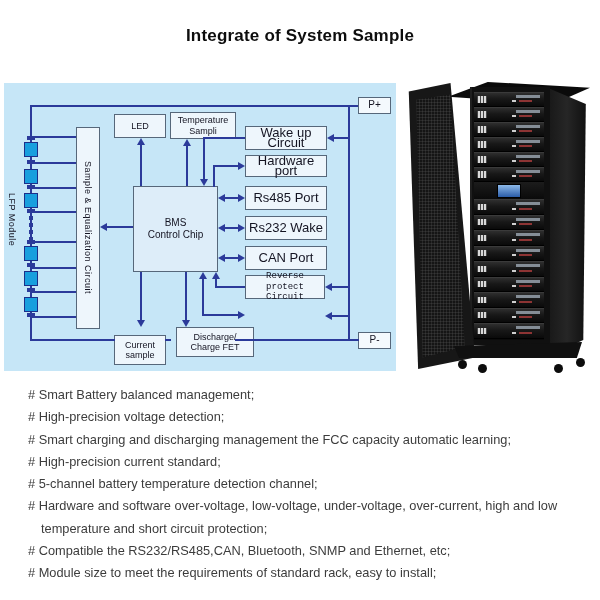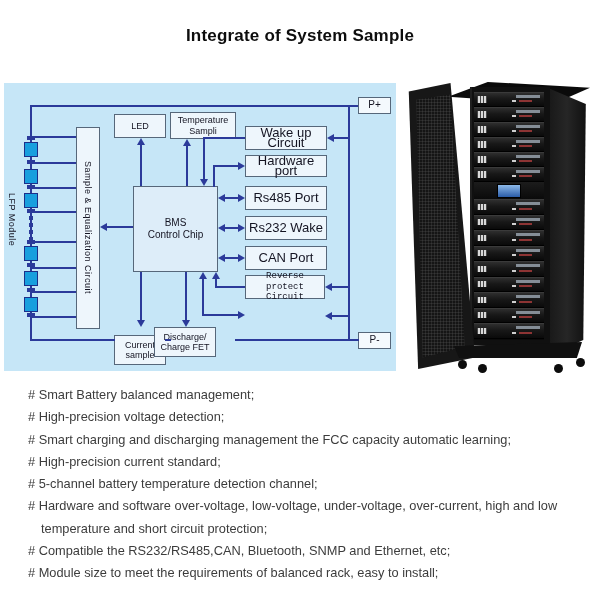--- a/index.html
+++ b/index.html
@@ -85,21 +85,21 @@
     <div class="dbox port" style="left:241px;top:163px;width:82px;height:24px;">CAN Port</div>
     <div class="dbox" style="left:241px;top:192px;width:80px;height:24px;font-family:Liberation Mono, monospace;">Reverse protect
 Circuit</div>
     <div class="dbox bms" style="left:129px;top:103px;width:85px;height:86px;">BMS
 Control Chip</div>
     <div class="dbox" style="left:72px;top:44px;width:24px;height:202px;">
       <span class="vtext">Sample &amp; Equalization Circuit</span>
     </div>
     <div class="dbox" style="left:110px;top:244px;width:52px;height:30px;margin-top:8px;">Current
 sample</div>
-    <div class="dbox" style="left:150px;top:244px;width:62px;height:30px;">Discharge/
+    <div class="dbox" style="left:172px;top:244px;width:78px;height:30px;">Discharge/
 Charge FET</div>
     <div class="dbox" style="left:354px;top:14px;width:33px;height:17px;font-size:10px;background:#f4f9fd;">P+</div>
     <div class="dbox" style="left:354px;top:249px;width:33px;height:17px;font-size:10px;background:#f4f9fd;">P-</div>
     <div class="lfp-label vtext" style="left:3px;top:110px;height:94px;">LFP Module</div>
     <div id="dlayer">
         <div class="ln" style="left: 26px; top: 22px; width: 328px; height: 2px; background: rgb(43, 58, 154);"></div>
         <div class="ln" style="left: 26px; top: 256px; width: 85px; height: 2px; background: rgb(43, 58, 154);"></div>
         <div class="ln" style="left: 161px; top: 256px; width: 6px; height: 2px; background: rgb(43, 58, 154);"></div>
         <div class="ln" style="left: 231px; top: 256px; width: 124px; height: 2px; background: rgb(43, 58, 154);"></div>
         <div class="ln" style="left: 329px; top: 54px; width: 16px; height: 2px; background: rgb(43, 58, 154);"></div>
@@ -281,15 +281,15 @@
   </div>
 
   <ul class="features">
     <li># Smart Battery balanced management;</li>
     <li># High-precision voltage detection;</li>
     <li># Smart charging and discharging management the FCC capacity automatic learning;</li>
     <li># High-precision current standard;</li>
     <li># 5-channel battery temperature detection channel;</li>
     <li># Hardware and software over-voltage, low-voltage, under-voltage, over-current, high and low temperature and short circuit protection;</li>
     <li># Compatible the RS232/RS485,CAN, Bluetooth, SNMP and Ethernet, etc;</li>
-    <li># Module size to meet the requirements of balanced rack, easy to install;</li>
+    <li># Module size to meet the requirements of standard rack, easy to install;</li>
   </ul>
 </div>
 
 </body></html>

